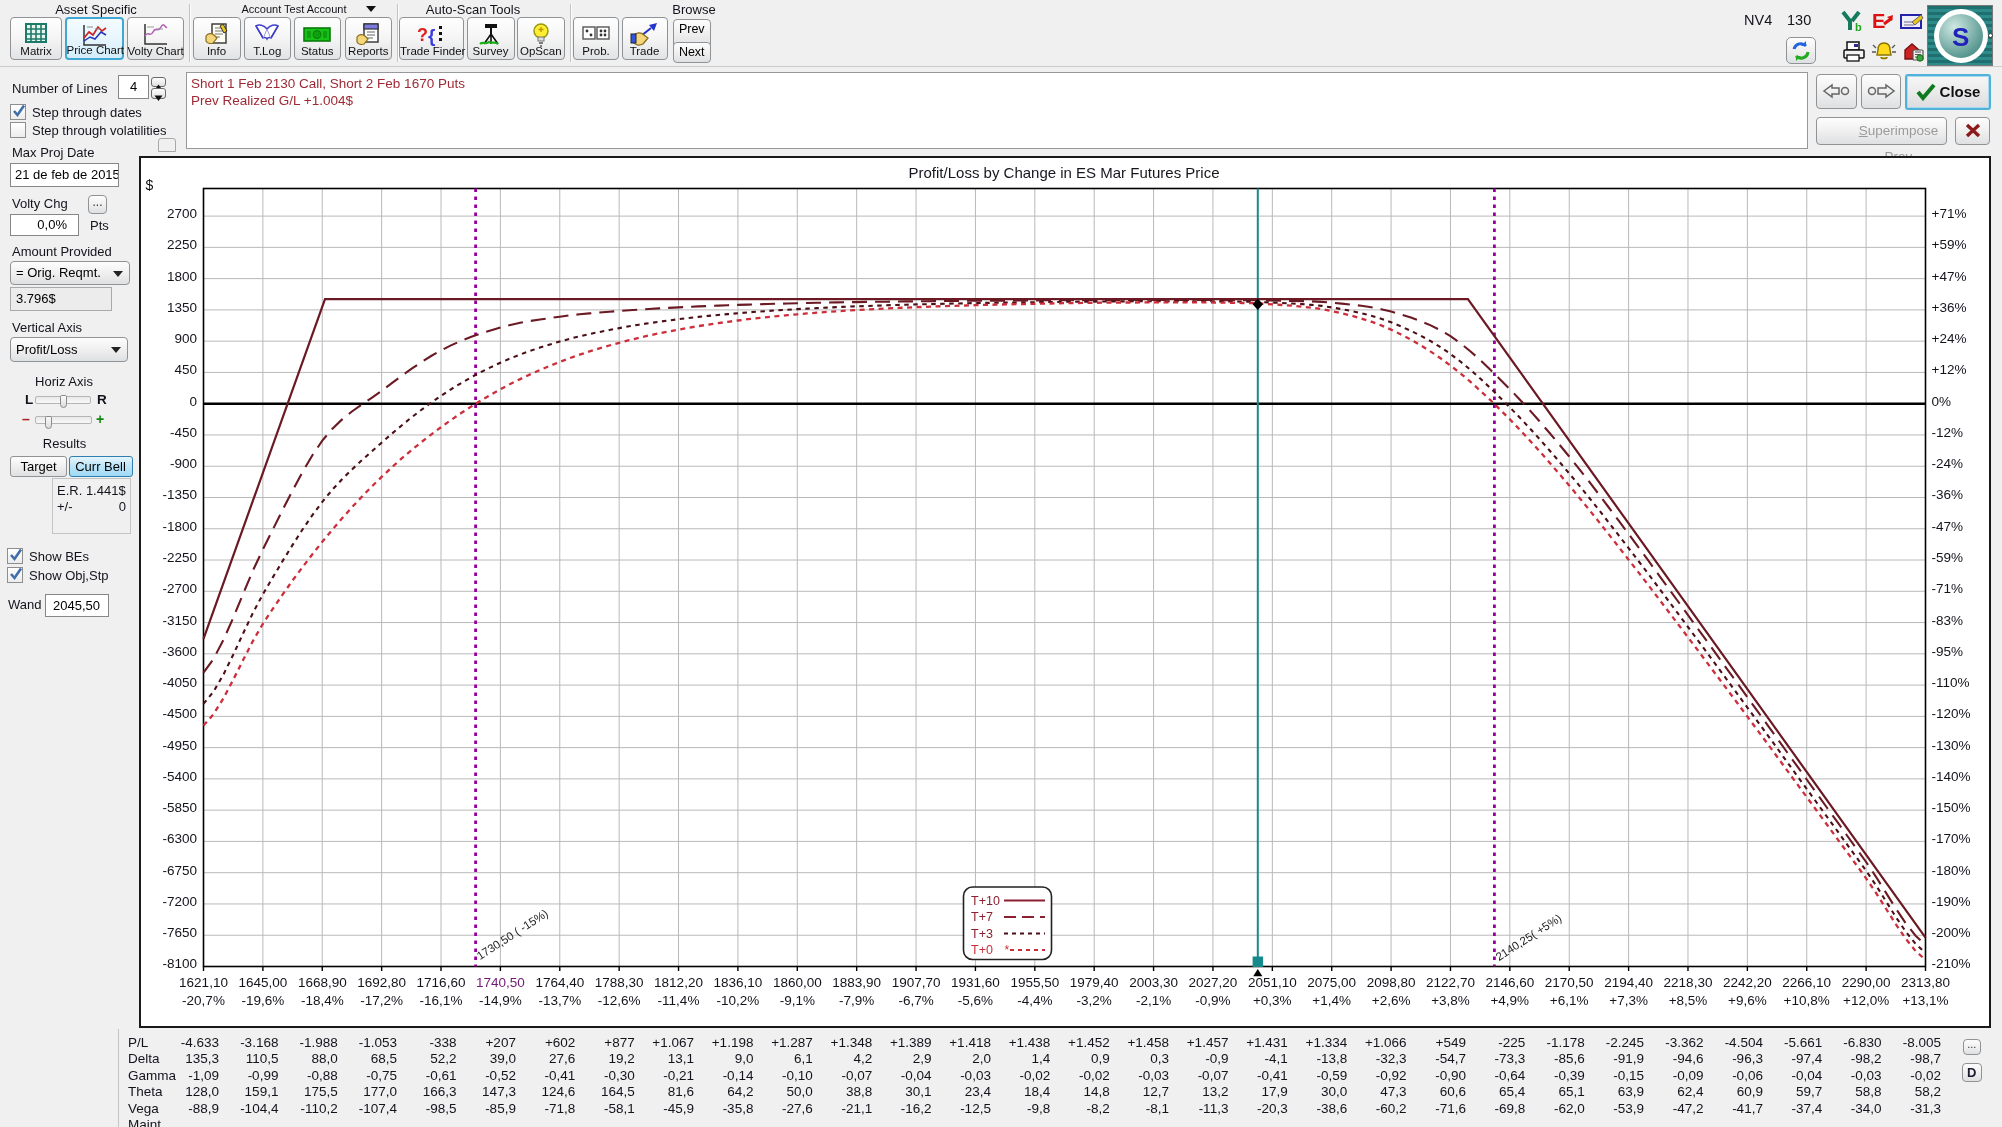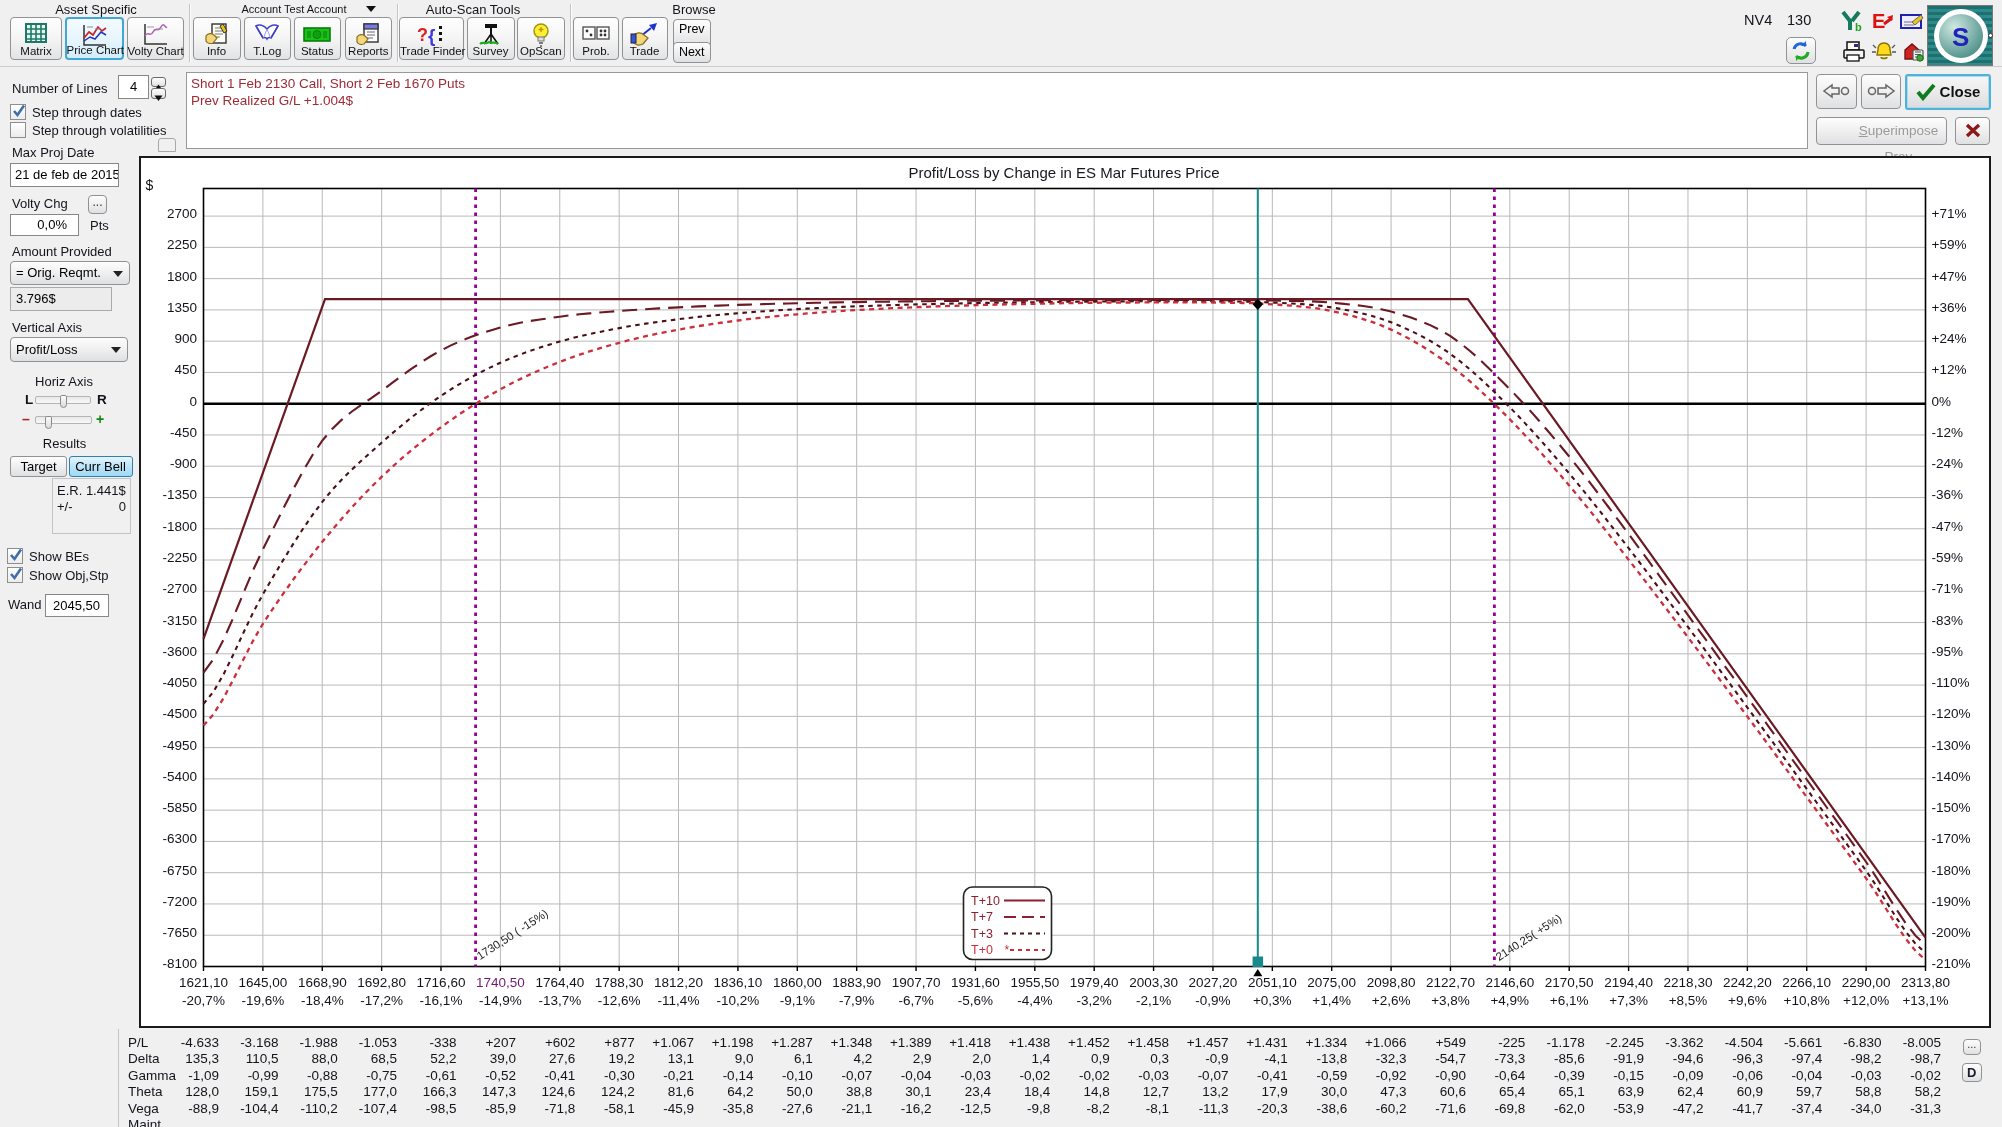--- a/index.html
+++ b/index.html
@@ -530,21 +530,21 @@
 <div style="position:absolute;font-size:13.5px;color:#13131c;font-weight:400;line-height:13.5px;white-space:nowrap;right:120.4px;top:1068.8px;">-0,03</div>
 <div style="position:absolute;font-size:13.5px;color:#13131c;font-weight:400;line-height:13.5px;white-space:nowrap;right:61.0px;top:1068.8px;">-0,02</div>
 <div style="position:absolute;font-size:13.5px;color:#13131c;font-weight:400;line-height:13.5px;white-space:nowrap;left:128.0px;top:1085.2px;">Theta</div>
 <div style="position:absolute;font-size:13.5px;color:#13131c;font-weight:400;line-height:13.5px;white-space:nowrap;right:1783.0px;top:1085.2px;">128,0</div>
 <div style="position:absolute;font-size:13.5px;color:#13131c;font-weight:400;line-height:13.5px;white-space:nowrap;right:1723.6px;top:1085.2px;">159,1</div>
 <div style="position:absolute;font-size:13.5px;color:#13131c;font-weight:400;line-height:13.5px;white-space:nowrap;right:1664.2px;top:1085.2px;">175,5</div>
 <div style="position:absolute;font-size:13.5px;color:#13131c;font-weight:400;line-height:13.5px;white-space:nowrap;right:1604.9px;top:1085.2px;">177,0</div>
 <div style="position:absolute;font-size:13.5px;color:#13131c;font-weight:400;line-height:13.5px;white-space:nowrap;right:1545.5px;top:1085.2px;">166,3</div>
 <div style="position:absolute;font-size:13.5px;color:#13131c;font-weight:400;line-height:13.5px;white-space:nowrap;right:1486.1px;top:1085.2px;">147,3</div>
 <div style="position:absolute;font-size:13.5px;color:#13131c;font-weight:400;line-height:13.5px;white-space:nowrap;right:1426.7px;top:1085.2px;">124,6</div>
-<div style="position:absolute;font-size:13.5px;color:#13131c;font-weight:400;line-height:13.5px;white-space:nowrap;right:1367.3px;top:1085.2px;">124,2</div>
+<div style="position:absolute;font-size:13.5px;color:#13131c;font-weight:400;line-height:13.5px;white-space:nowrap;right:1367.3px;top:1085.2px;">164,5</div>
 <div style="position:absolute;font-size:13.5px;color:#13131c;font-weight:400;line-height:13.5px;white-space:nowrap;right:1308.0px;top:1085.2px;">81,6</div>
 <div style="position:absolute;font-size:13.5px;color:#13131c;font-weight:400;line-height:13.5px;white-space:nowrap;right:1248.6px;top:1085.2px;">64,2</div>
 <div style="position:absolute;font-size:13.5px;color:#13131c;font-weight:400;line-height:13.5px;white-space:nowrap;right:1189.2px;top:1085.2px;">50,0</div>
 <div style="position:absolute;font-size:13.5px;color:#13131c;font-weight:400;line-height:13.5px;white-space:nowrap;right:1129.8px;top:1085.2px;">38,8</div>
 <div style="position:absolute;font-size:13.5px;color:#13131c;font-weight:400;line-height:13.5px;white-space:nowrap;right:1070.4px;top:1085.2px;">30,1</div>
 <div style="position:absolute;font-size:13.5px;color:#13131c;font-weight:400;line-height:13.5px;white-space:nowrap;right:1011.1px;top:1085.2px;">23,4</div>
 <div style="position:absolute;font-size:13.5px;color:#13131c;font-weight:400;line-height:13.5px;white-space:nowrap;right:951.7px;top:1085.2px;">18,4</div>
 <div style="position:absolute;font-size:13.5px;color:#13131c;font-weight:400;line-height:13.5px;white-space:nowrap;right:892.3px;top:1085.2px;">14,8</div>
 <div style="position:absolute;font-size:13.5px;color:#13131c;font-weight:400;line-height:13.5px;white-space:nowrap;right:832.9px;top:1085.2px;">12,7</div>
 <div style="position:absolute;font-size:13.5px;color:#13131c;font-weight:400;line-height:13.5px;white-space:nowrap;right:773.6px;top:1085.2px;">13,2</div>

